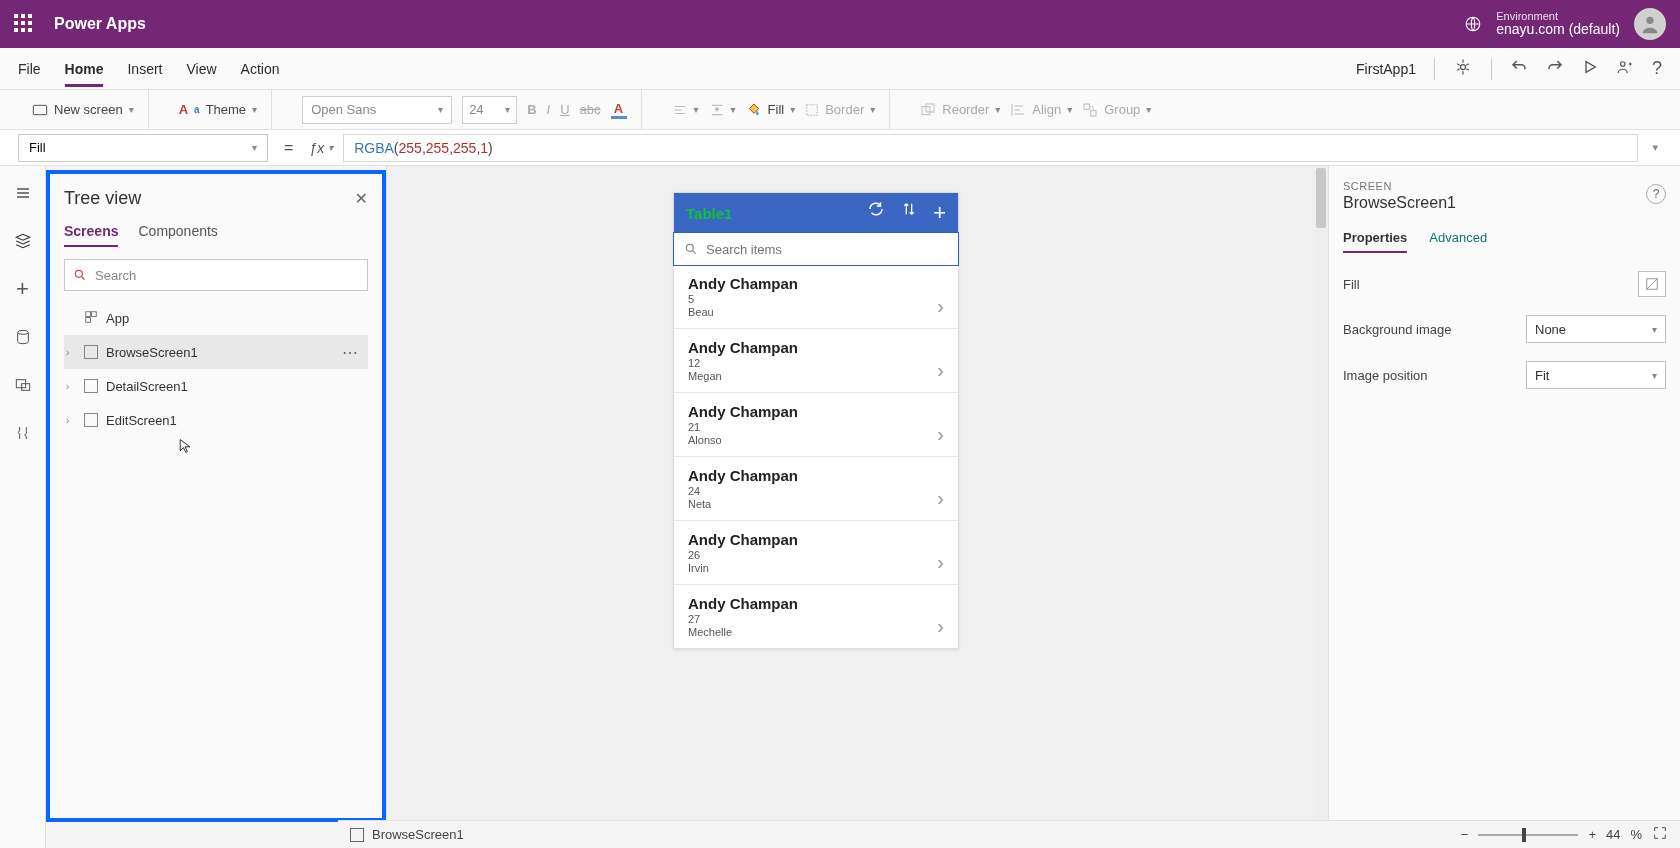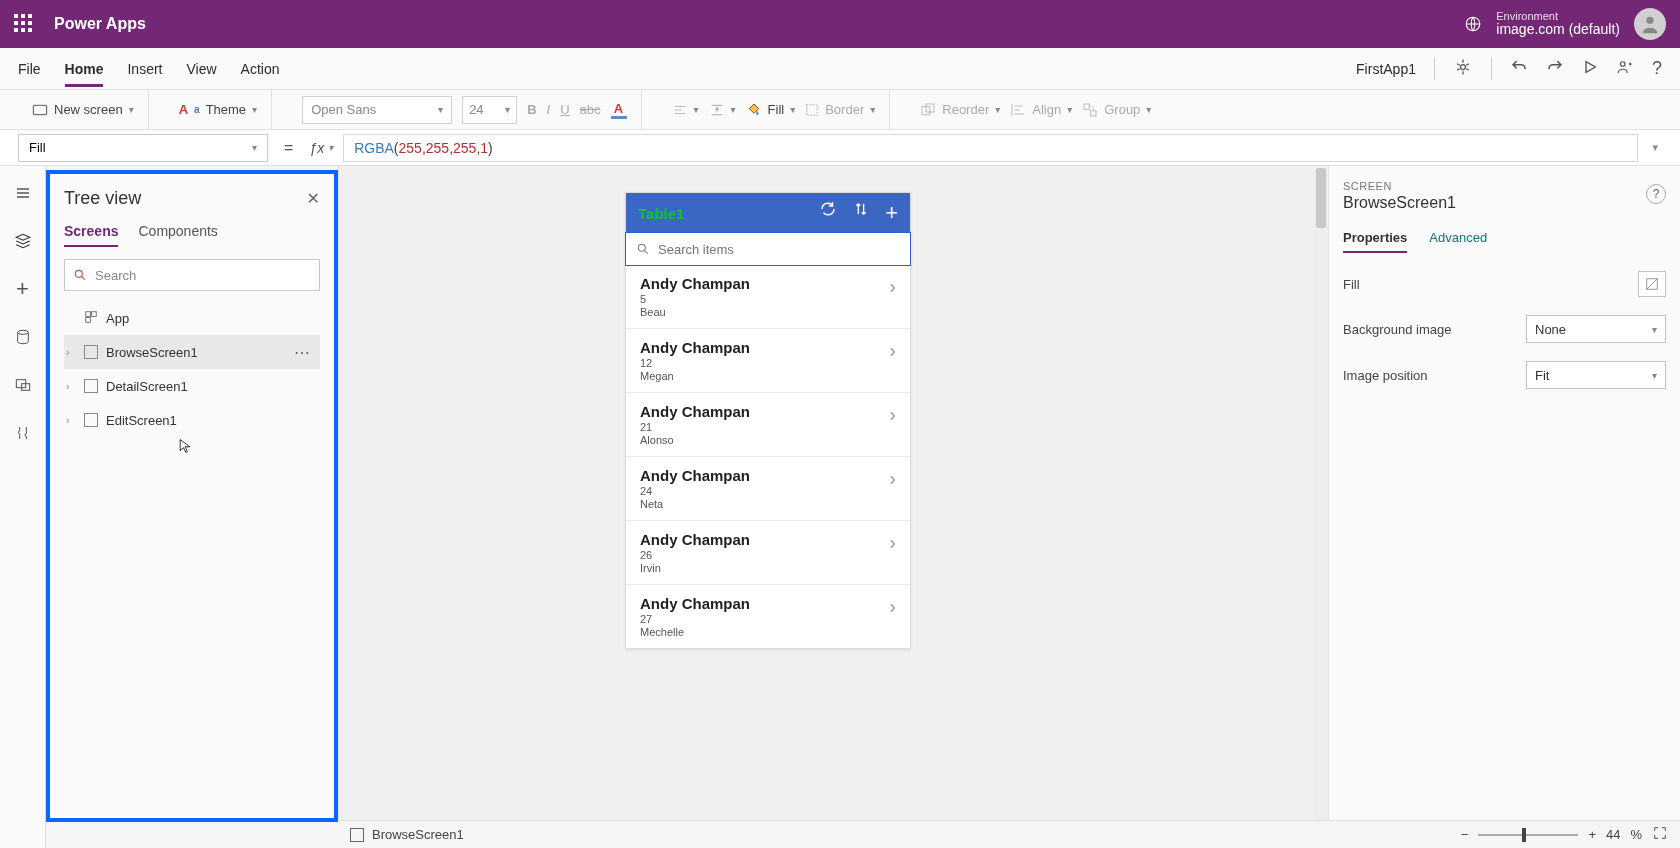--- a/index.html
+++ b/index.html
@@ -43,21 +43,21 @@
   .formula-input{flex:1;height:28px;border:1px solid #d8d8d8;background:#fff;display:flex;align-items:center;padding:0 10px;font-family:Consolas,monospace;font-size:14px;}
   .tok-fn{color:#3a7ab5;} .tok-p{color:#444;} .tok-n{color:#b03030;}
   .formula-expand{color:#888;font-size:11px;padding:0 4px;}
 
   
   .main { display:flex; height:calc(848px - 48px - 42px - 40px - 36px); position:relative;}
   .leftrail { width:46px; background:#fafafa; border-right:1px solid #e0e0e0; display:flex; flex-direction:column; align-items:center; gap:22px; padding-top:14px;}
   .rail-btn{width:26px;height:26px;display:flex;align-items:center;justify-content:center;color:#555;cursor:pointer;font-size:16px;}
   .rail-btn.active{color:#742774;}
 
-  .treeview { width:292px; background:#fafafa; border:4px solid #0a66ff; height:calc(100% - 30px); position:relative; margin-top:4px;}
+  .treeview { width:340px; background:#fafafa; border:4px solid #0a66ff; height:calc(100% - 30px); position:relative; margin-top:4px;}
   .treeview-inner{padding:14px 14px 10px;}
   .tv-header{display:flex;align-items:center;justify-content:space-between;}
   .tv-title{font-size:18px;color:#333;}
   .tv-close{font-size:16px;color:#666;cursor:pointer;}
   .tv-tabs{display:flex;gap:20px;margin-top:14px;font-size:14px;}
   .tv-tab{padding-bottom:6px;color:#555;cursor:pointer;}
   .tv-tab.active{color:#742774;border-bottom:2px solid #742774;font-weight:600;}
   .tv-search{margin-top:12px;border:1px solid #c8c8c8;background:#fff;height:32px;display:flex;align-items:center;padding:0 8px;gap:8px;color:#888;font-size:13px;}
   .tv-list{margin-top:10px;}
   .tv-row{display:flex;align-items:center;gap:8px;height:34px;font-size:13px;color:#333;padding:0 2px;cursor:pointer;position:relative;}
@@ -72,21 +72,21 @@
   .canvas-wrap { flex:1; background:#f0f0f0; position:relative; overflow:hidden; border-left:1px solid #e0e0e0;}
   .canvas-scrollbar{position:absolute;right:0;top:0;width:14px;height:calc(100% - 28px);background:#eee;}
   .canvas-scrollbar .thumb{width:10px;background:#c8c8c8;height:60px;margin:2px auto 0;border-radius:2px;}
 
   .phone { width:286px; background:#fff; border:1px solid #ddd; position:absolute; left:286px; top:26px; box-shadow:0 1px 3px rgba(0,0,0,.1);}
   .phone-header{height:40px;background:#3a66c4;color:#fff;display:flex;align-items:center;padding:0 12px;gap:10px;}
   .phone-header-title{color:#0dc235;font-weight:600;font-size:15px;flex:1;}
   .phone-header-icons{display:flex;gap:16px;font-size:18px;}
   .phone-search{height:34px;border:1px solid #2a60d6;margin:-1px;display:flex;align-items:center;padding:0 10px;gap:8px;background:#fff;}
   .phone-search input{border:none;outline:none;font-size:13px;flex:1;color:#666;}
-  .phone-row{border-top:1px solid #e8e8e8;padding:10px 14px;display:flex;align-items:flex-start;justify-content:space-between;}
+  .phone-row{border-top:1px solid #e8e8e8;padding:10px 14px;display:flex;align-items:flex-end;justify-content:space-between;}
   .phone-row:first-of-type{border-top:none;}
   .phone-row .txt{display:flex;flex-direction:column;gap:1px;}
   .phone-row .name{font-weight:600;font-size:15px;color:#222;}
   .phone-row .sub1{font-size:11px;color:#555;}
   .phone-row .sub2{font-size:11px;color:#555;}
   .phone-row .arrow{font-size:20px;color:#999;}
 
   .statusbar{position:absolute;bottom:0;left:338px;right:0;height:28px;background:#f5f5f5;border-top:1px solid #e0e0e0;display:flex;align-items:center;padding:0 12px;gap:8px;font-size:13px;color:#444;}
   .statusbar .zoom{margin-left:auto;display:flex;align-items:center;gap:10px;}
   .zoom-track{width:100px;height:2px;background:#aaa;position:relative;}
@@ -125,21 +125,21 @@
   <div class="topbar-title">Power Apps</div>
   <div class="topbar-right">
     <span class="ic">
         <svg width="18" height="18" viewBox="0 0 24 24" fill="none" stroke="white" stroke-width="1.5">
           <circle cx="12" cy="12" r="9"></circle>
           <path d="M3 12h18M12 3c3 3 3 15 0 18M12 3c-3 3-3 15 0 18"></path>
         </svg>
       </span>
     <div class="env-block">
       <div class="env-label">Environment</div>
-      <div class="env-name">image.com (default)</div>
+      <div class="env-name">enayu.com (default)</div>
     </div>
     <div class="avatar">
         <svg viewBox="0 0 24 24">
           <circle cx="12" cy="8" r="4"></circle>
           <path d="M4 22c0-4 4-6 8-6s8 2 8 6z"></path>
         </svg>
       </div>
   </div>
 </div>
 

